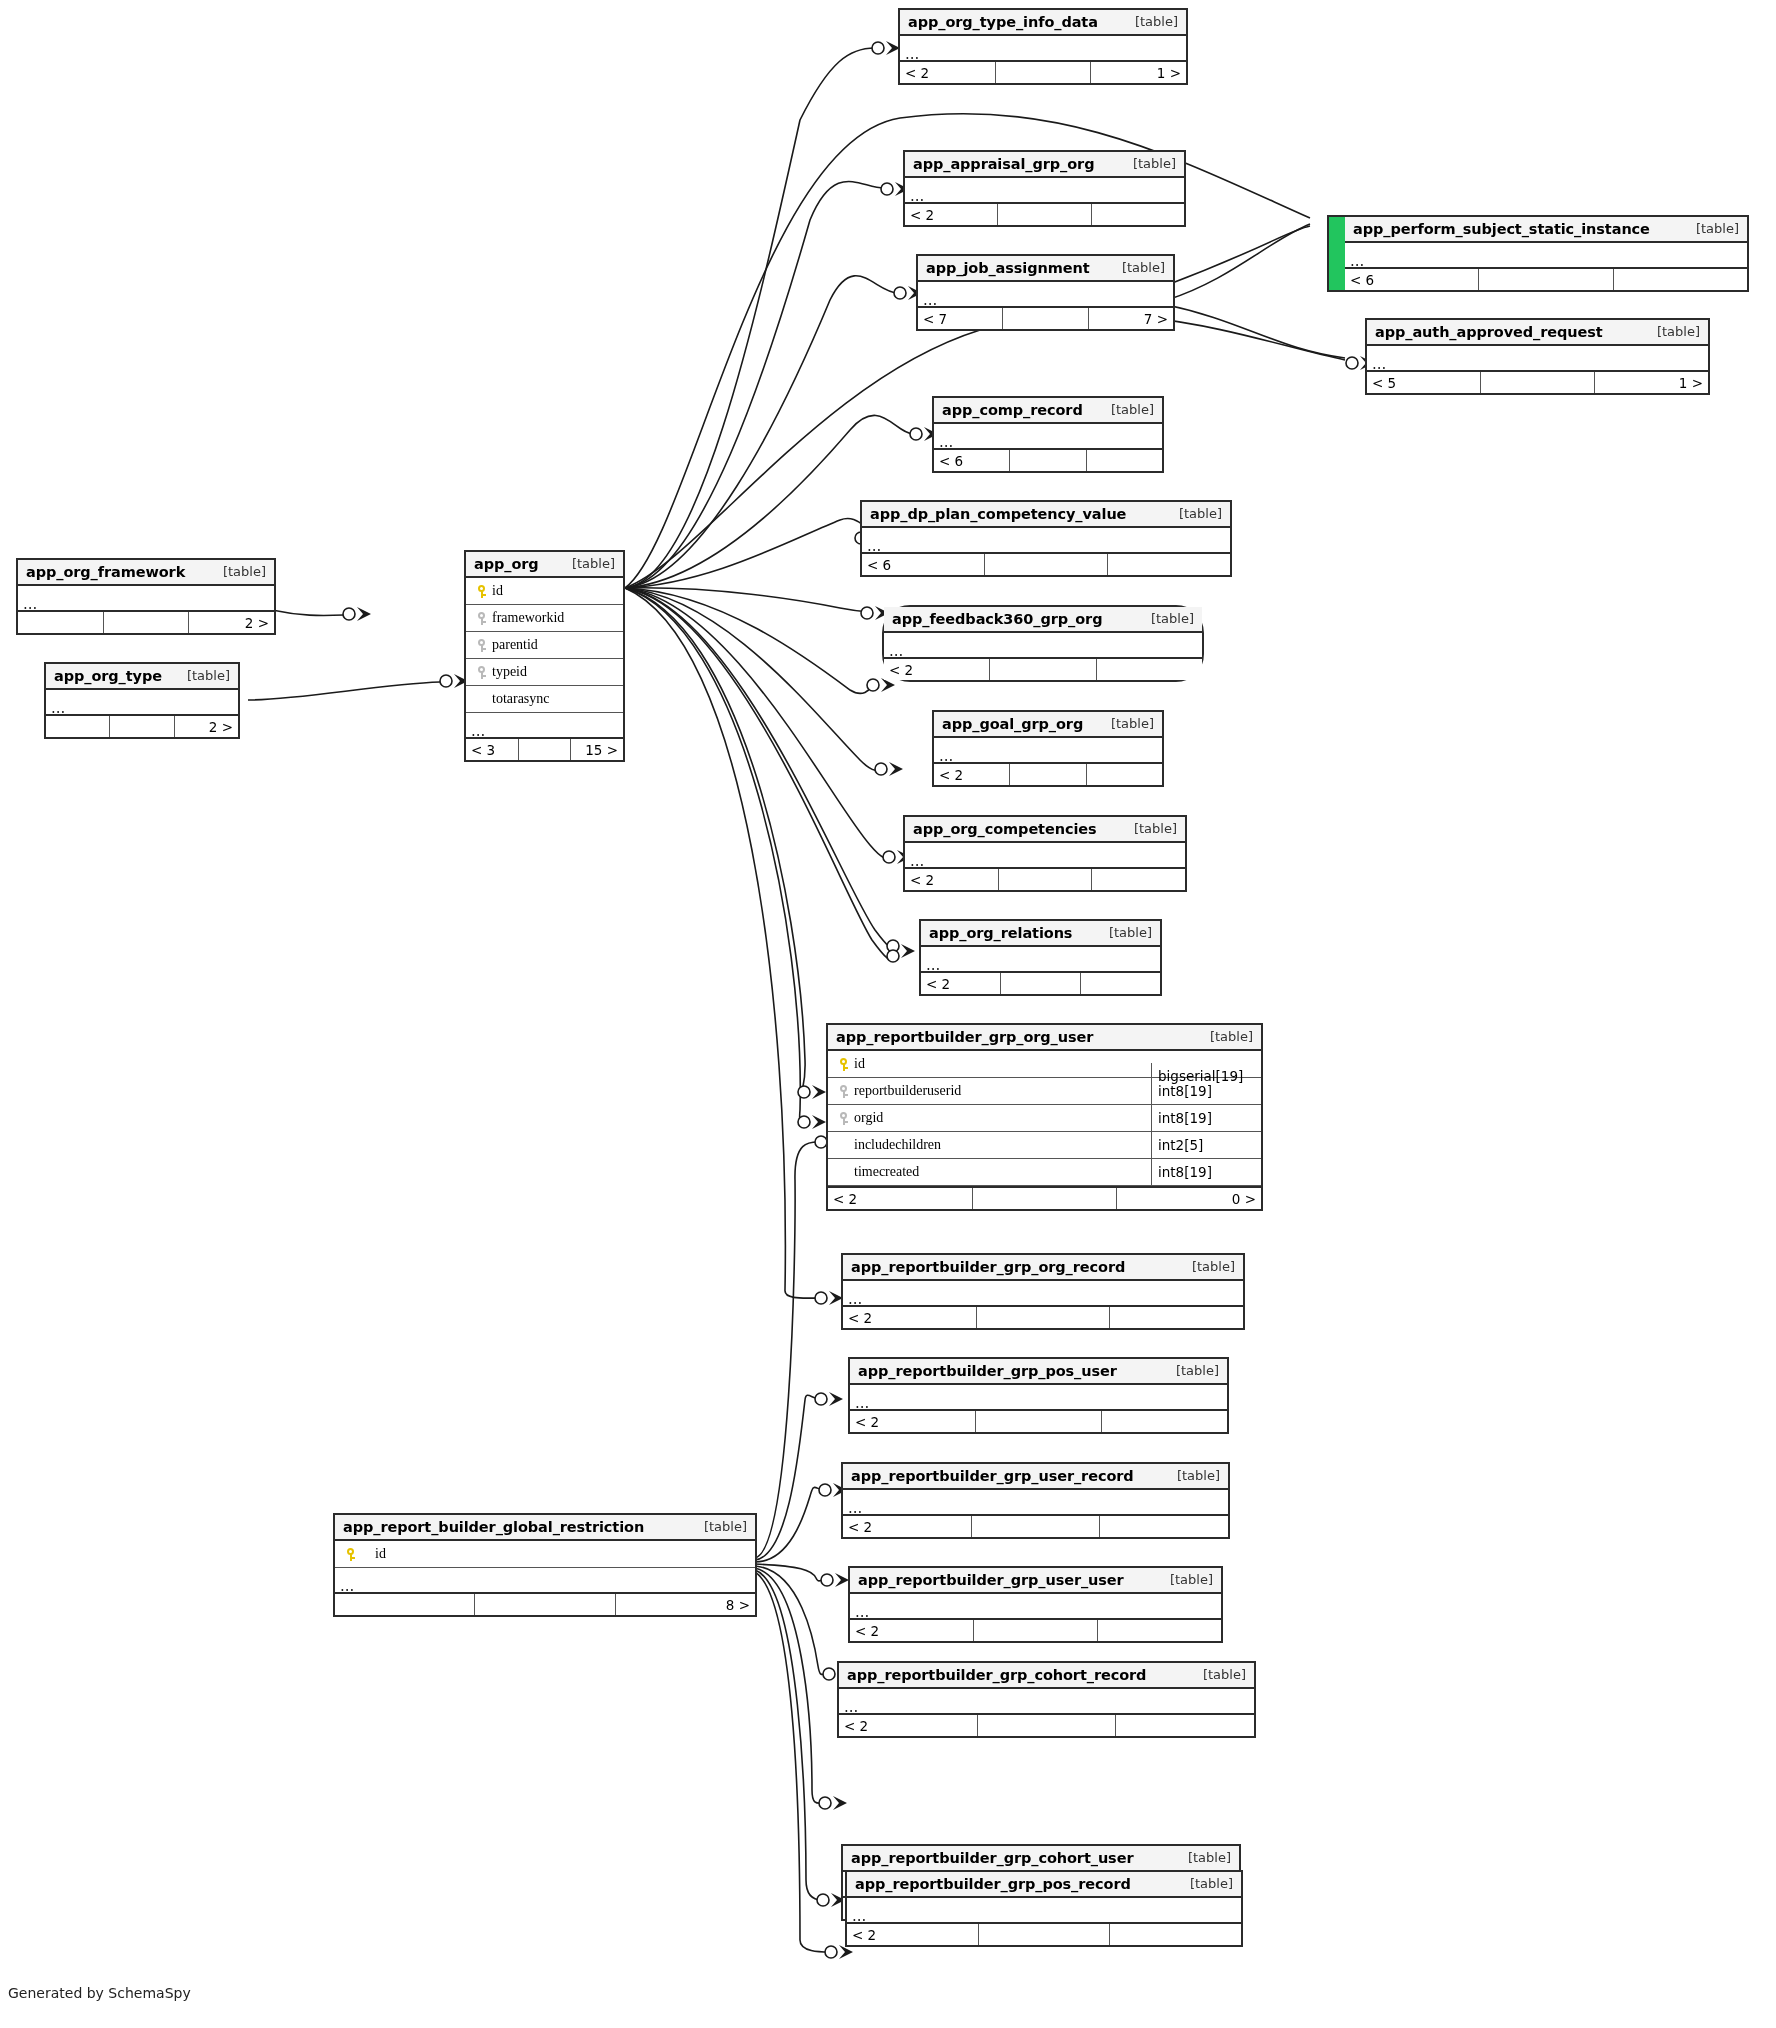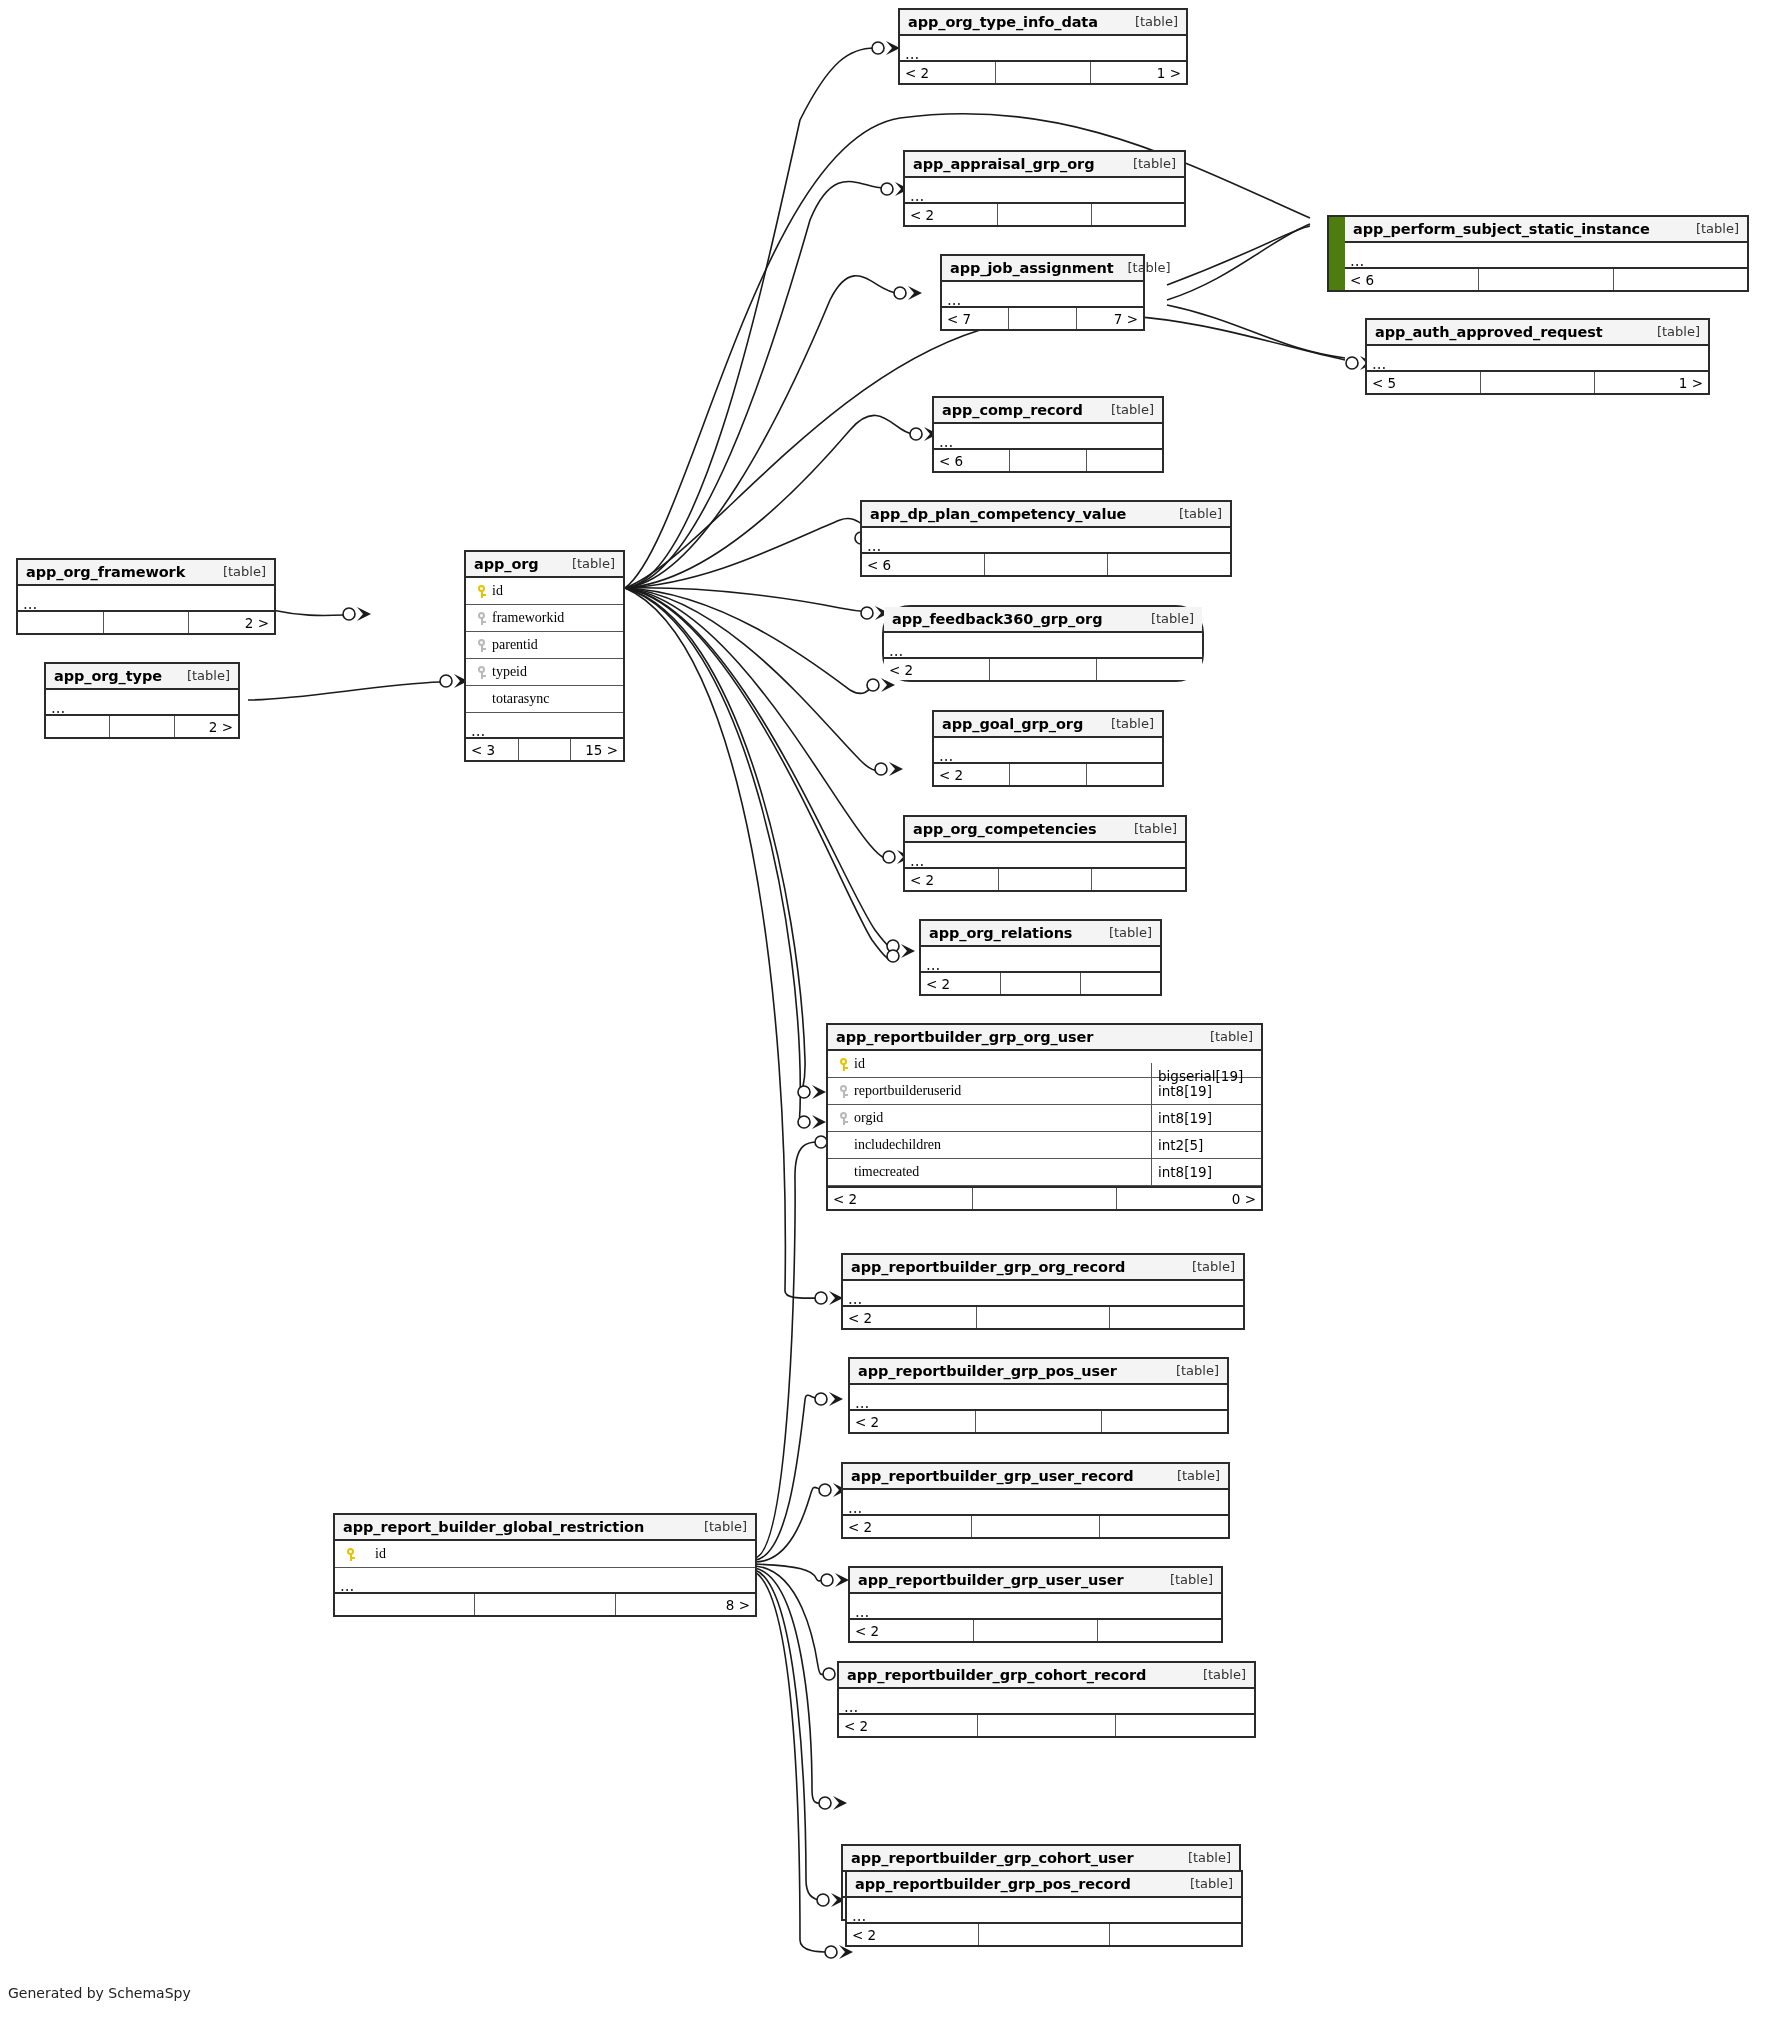--- a/index.html
+++ b/index.html
@@ -1,20 +1,20 @@
 <!DOCTYPE html>
 <html><head>
 <meta charset="utf-8">
 <style>
   html,body{margin:0;padding:0;background:#ffffff;}
   body{font-family:"DejaVu Sans","Liberation Sans",sans-serif;}
   #canvas{position:relative;width:1776px;height:2028px;background:#fff;overflow:hidden;}
   svg.edges{position:absolute;left:0;top:0;width:1776px;height:2028px;pointer-events:none;}
 
-  .tbl{position:absolute;border:2px solid #2b2b2b;background:#4d7c0f;box-sizing:border-box;}
+  .tbl{position:absolute;border:2px solid #2b2b2b;background:#22c55e;box-sizing:border-box;}
   .tbl .hdr{display:flex;align-items:center;justify-content:space-between;
             background:#f4f4f4;border-bottom:2px solid #2b2b2b;
             padding:3px 8px 4px 8px;box-sizing:border-box;height:26px;}
   .tbl .hdr .nm{font-weight:bold;font-size:14.5px;color:#000;white-space:nowrap;letter-spacing:-.1px;}
   .tbl .hdr .tag{font-size:13px;color:#333;white-space:nowrap;padding-left:14px;}
 
   .row{display:flex;align-items:center;height:27px;border-bottom:1px solid #555;
        box-sizing:border-box;background:#fff;}
   .row:last-of-type{border-bottom:none;}
   .row .cname{flex:1;display:flex;align-items:center;font-size:14px;color:#000;padding-left:6px;
@@ -164,21 +164,21 @@
       <span class="tag">[table]</span>
     </div>
     <div class="ell">...</div>
     <div class="ftr">
       <div class="l">&lt; 2</div>
       <div></div>
       <div></div>
     </div>
   </div>
 
-  <div class="tbl" style="left:916px;top:254px;width:205px;margin-left:24px;">
+  <div class="tbl" style="left:916px;top:254px;width:259px;">
     <div class="hdr">
       <span class="nm">app_job_assignment</span>
       <span class="tag">[table]</span>
     </div>
     <div class="ell">...</div>
     <div class="ftr">
       <div class="l">&lt; 7</div>
       <div></div>
       <div>7 &gt;</div>
     </div>

